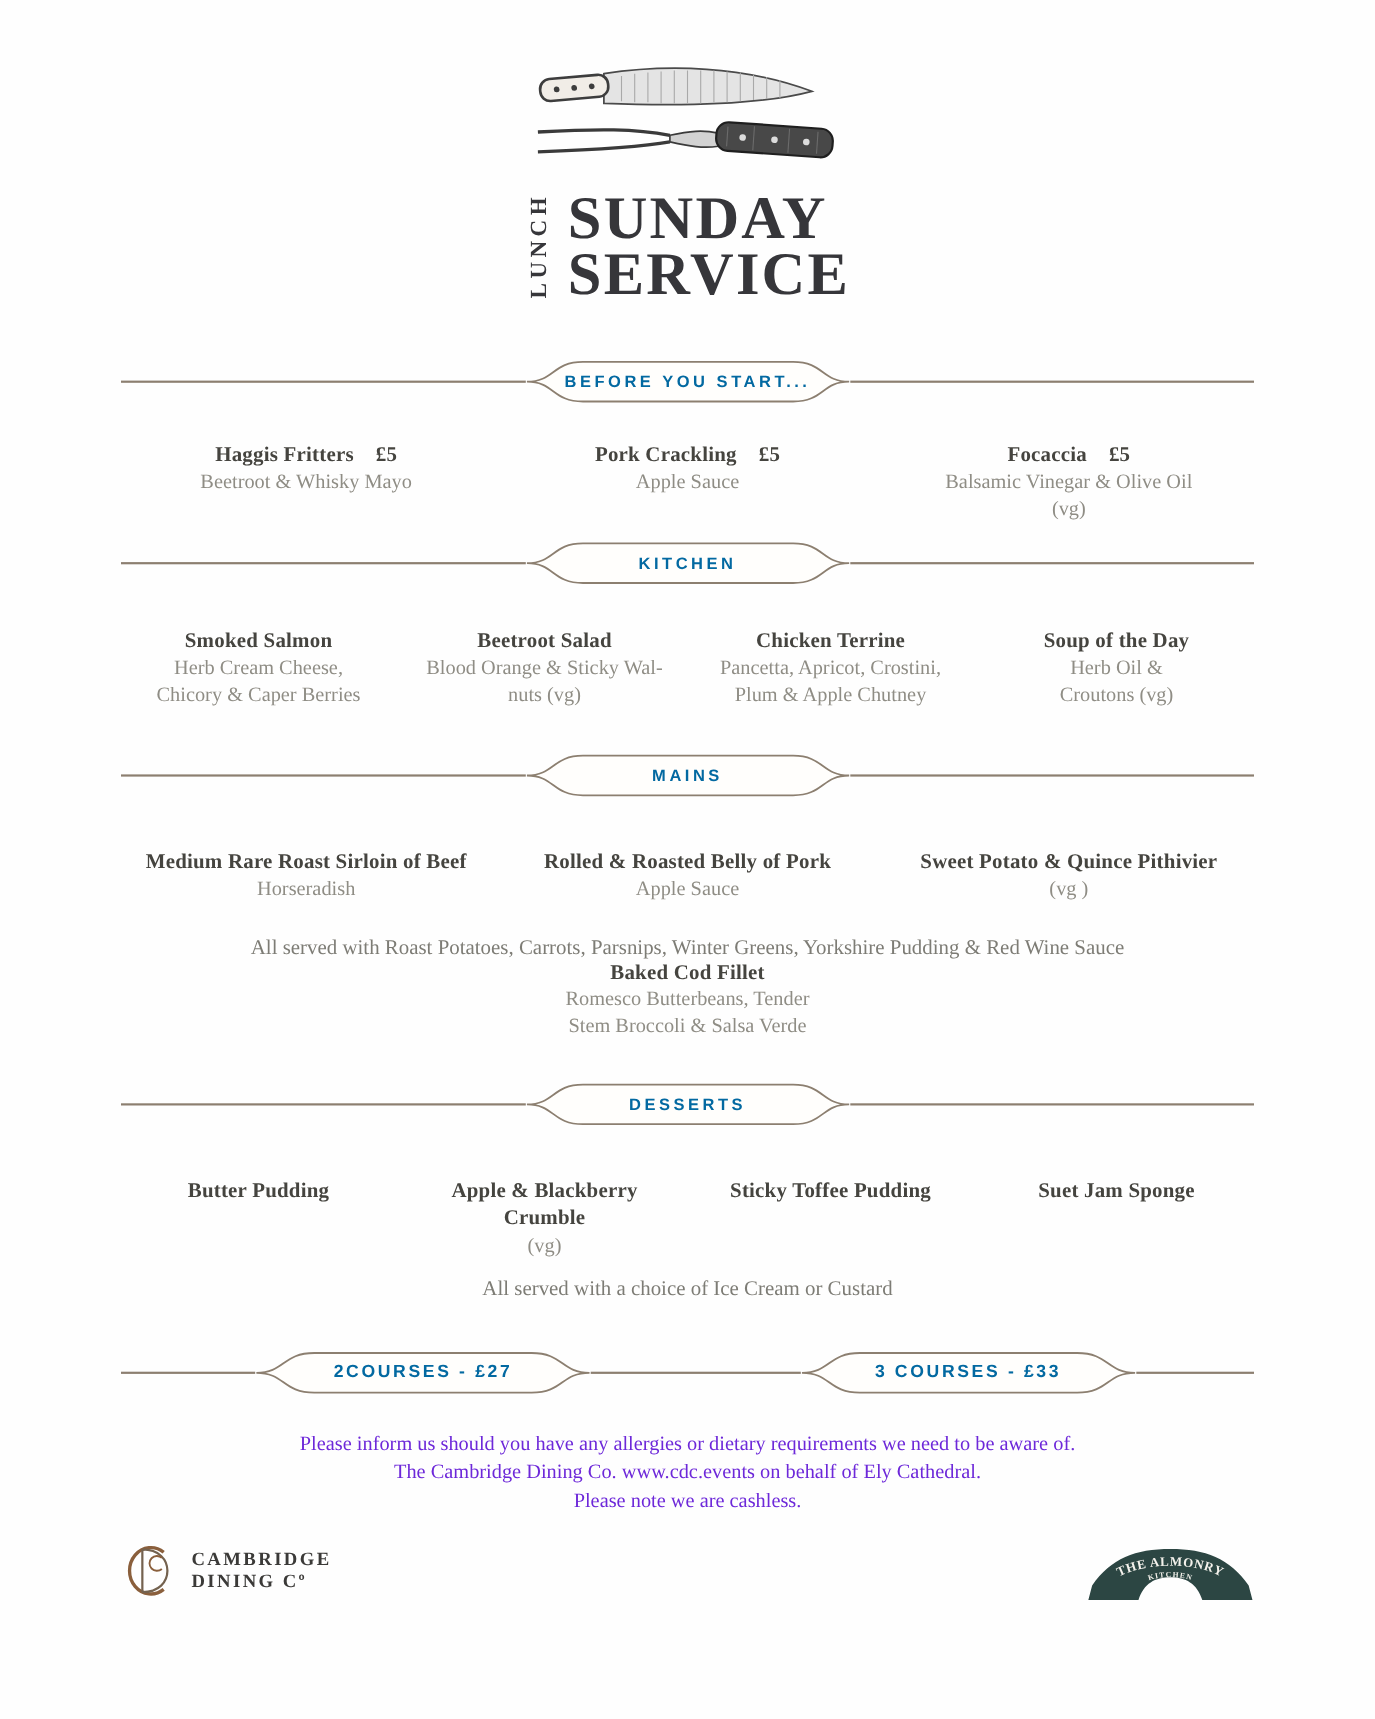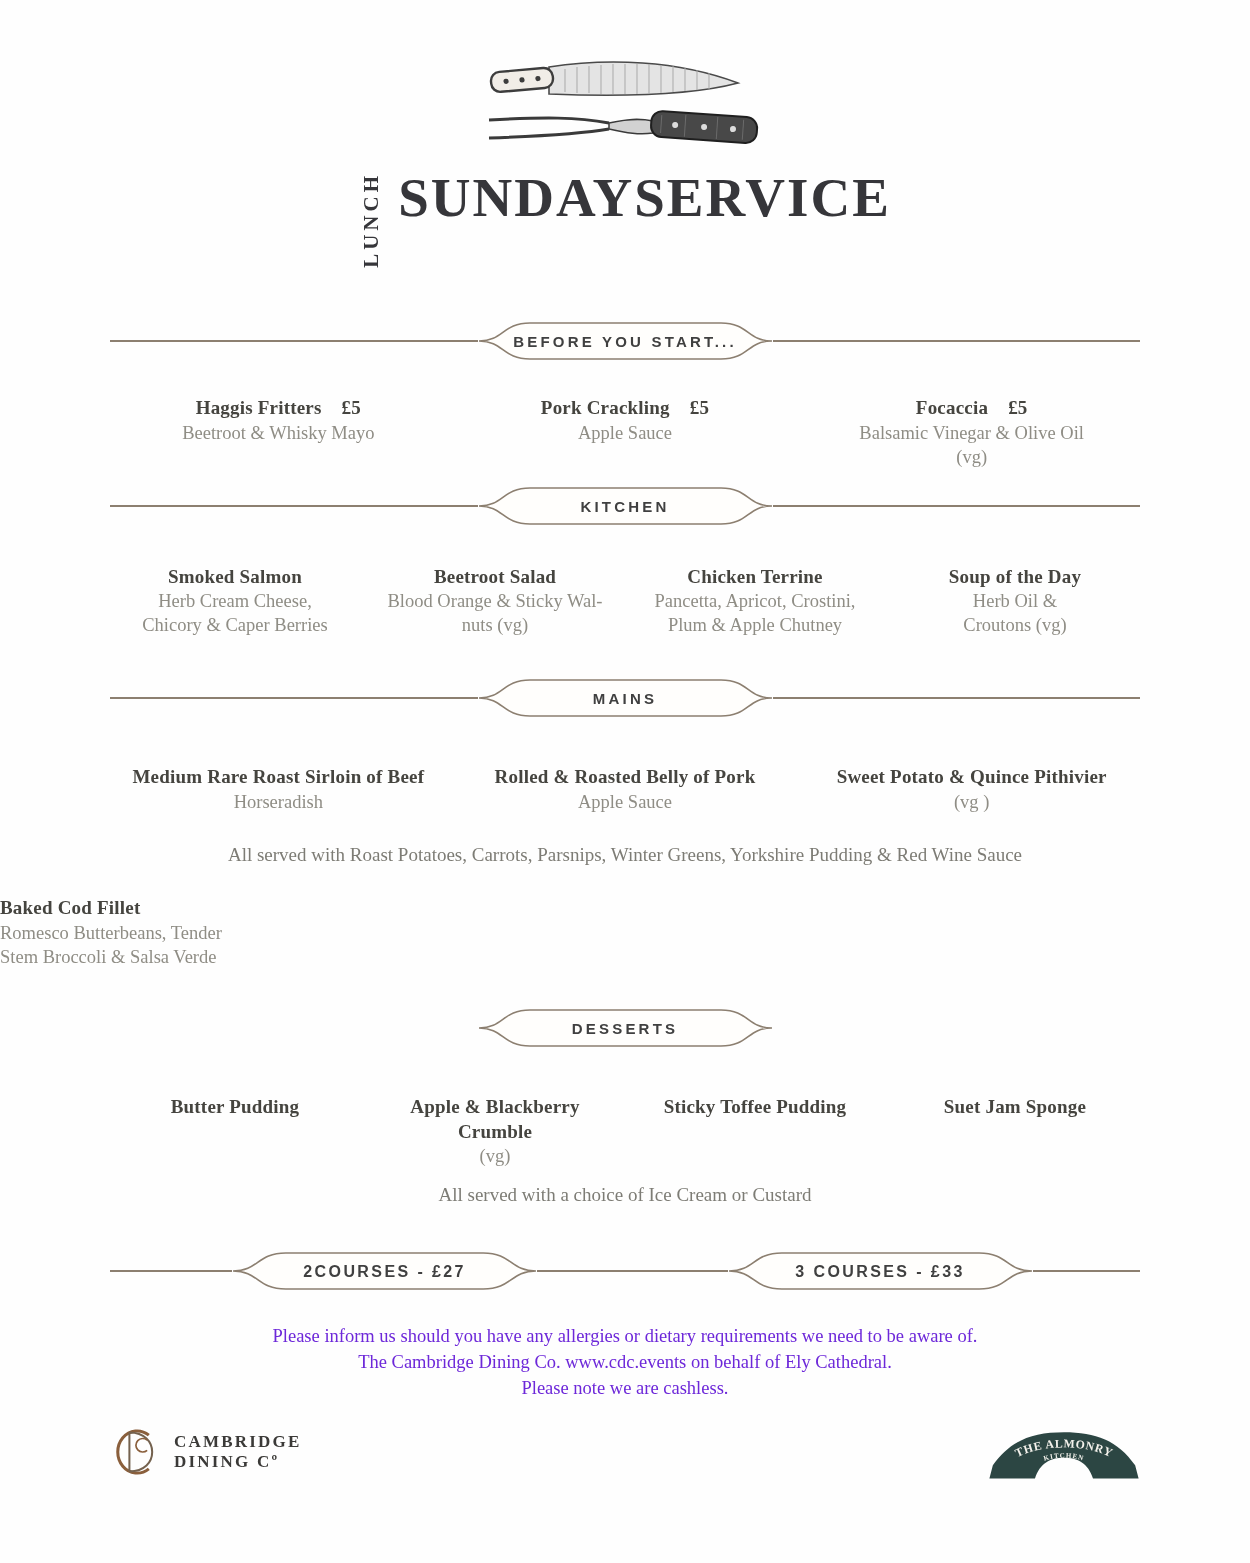--- a/index.html
+++ b/index.html
@@ -15,43 +15,43 @@
   .title-block {
     margin: 8px auto 0; display: flex; align-items: stretch; justify-content: center;
     width: 290px;
   }
   .lunch-vert {
     writing-mode: vertical-rl; transform: rotate(180deg);
     font-size: 21px; font-weight: 700; letter-spacing: 4px; color: #36363a;
     display: flex; align-items: center; justify-content: center;
   }
   .title-sep { width: 3px; background: #36363a; margin: 2px 8px 2px 6px; }
-  .title-lines { display: flex; justify-content: center; }
+  .title-lines { display: flex; flex-direction: column; justify-content: center; }
   .title-line {
     font-size: 55px; font-weight: 700; letter-spacing: 2px; line-height: 0.93;
     color: #36363a; white-space: nowrap;
   }
 
   
   .banner-row { display: flex; align-items: center; margin-left: 110px; margin-right: 110px; }
   .bline { height: 2px; background: #8c7f70; flex: 1; }
   .badge { position: relative; width: 295px; height: 42px; flex: none; }
   .badge.wide { width: 305px; }
   .badge svg { position: absolute; inset: 0; width: 100%; height: 100%; }
   .badge-label {
     position: absolute; inset: 0; display: flex; align-items: center; justify-content: center;
     font-family: "Liberation Sans", sans-serif; font-size: 15px; font-weight: 700;
-    letter-spacing: 3.2px; color: #404040; white-space: nowrap; padding-top: 1px;
+    letter-spacing: 3.2px; color: #0369a1; white-space: nowrap; padding-top: 1px;
   }
   .badge.wide .badge-label { font-size: 16px; letter-spacing: 2.4px; }
 
   .b1 { margin-top: 52px; }
   .b2 { margin-top: 16px; }
   .b3 { margin-top: 40px; }
-  .b4 { margin-top: 38px; flex-direction: column; }
+  .b4 { margin-top: 38px; }
   .pricing-row { margin-top: 44px; }
   .pl-a { flex: 1.25; } .pl-b { flex: 1.95; } .pl-c { flex: 1.1; }
 
   
   .row { display: flex; margin-left: 105px; margin-right: 105px; }
   .col { flex: 1; text-align: center; padding: 0 12px; }
   .row-before   { margin-top: 34px; }
   .row-starters { margin-top: 38px; }
   .row-mains    { margin-top: 46px; }
   .row-desserts { margin-top: 46px; }
@@ -59,21 +59,21 @@
   .item-name {
     font-size: 19px; font-weight: 700; color: #45443f; line-height: 1.3;
     letter-spacing: 0.2px;
   }
   .item-price { margin-left: 20px; }
   .item-desc { font-size: 18.5px; color: #8f8d85; line-height: 1.3; }
 
   .center-note {
     text-align: center; font-size: 19px; color: #7d7c75; margin-top: 30px;
   }
-  .cod-block { text-align: left; margin-top: 30px; }
+  .cod-block { text-align: center; }
 
   
   .footer-text { margin-top: 32px; text-align: center; }
   .footer-line { font-size: 18.5px; color: #6d28d9; line-height: 1.4; }
 
   .logo-row {
     margin: 22px 110px 0; display: flex; justify-content: space-between; align-items: flex-start; gap: 48px;
   }
   .cdc-logo { display: flex; align-items: center; }
   .cdc-mark { width: 54px; height: 56px; }

